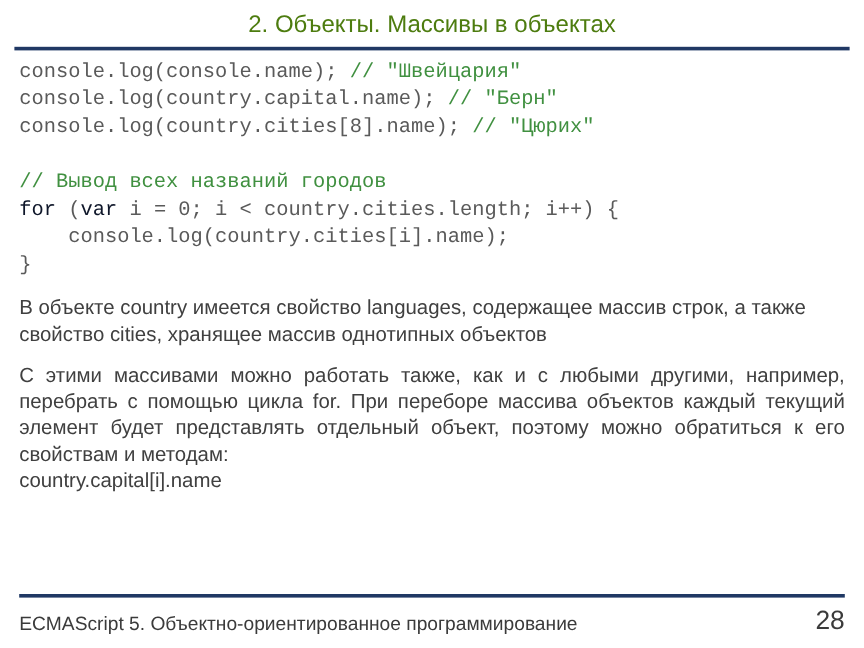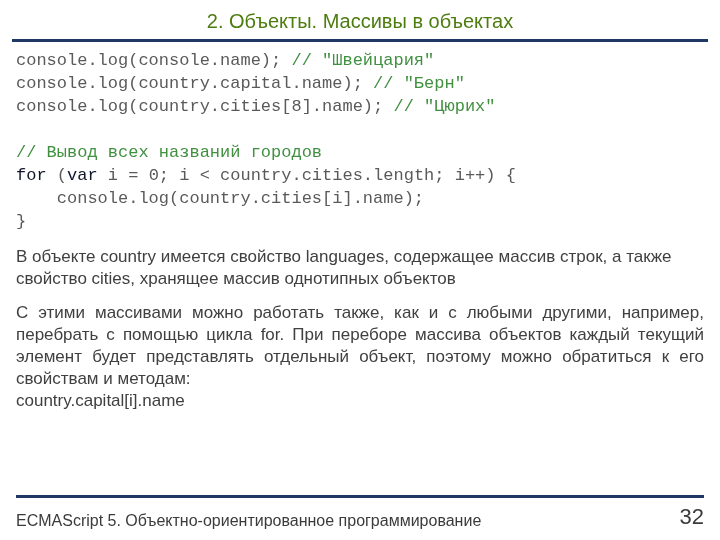--- a/index.html
+++ b/index.html
@@ -93,15 +93,15 @@
 
   <div class="body-text">В объекте country имеется свойство languages, содержащее массив строк, а также свойство cities, хранящее массив однотипных объектов</div>
   <div class="body-text justify">С этими массивами можно работать также, как и с любыми другими, например, перебрать с помощью цикла for. При переборе массива объектов каждый текущий элемент будет представлять отдельный объект, поэтому можно обратиться к его свойствам и методам:</div>
   <div class="body-text" style="margin-top:0">country.capital[i].name</div>
 </div>
 
 <div class="footer">
   <div class="hr-bottom"></div>
   <div class="footer-row">
     <div class="footer-title">ECMAScript 5. Объектно-ориентированное программирование</div>
-    <div class="page-num">32</div>
+    <div class="page-num">28</div>
   </div>
 </div>
 
 </body></html>

